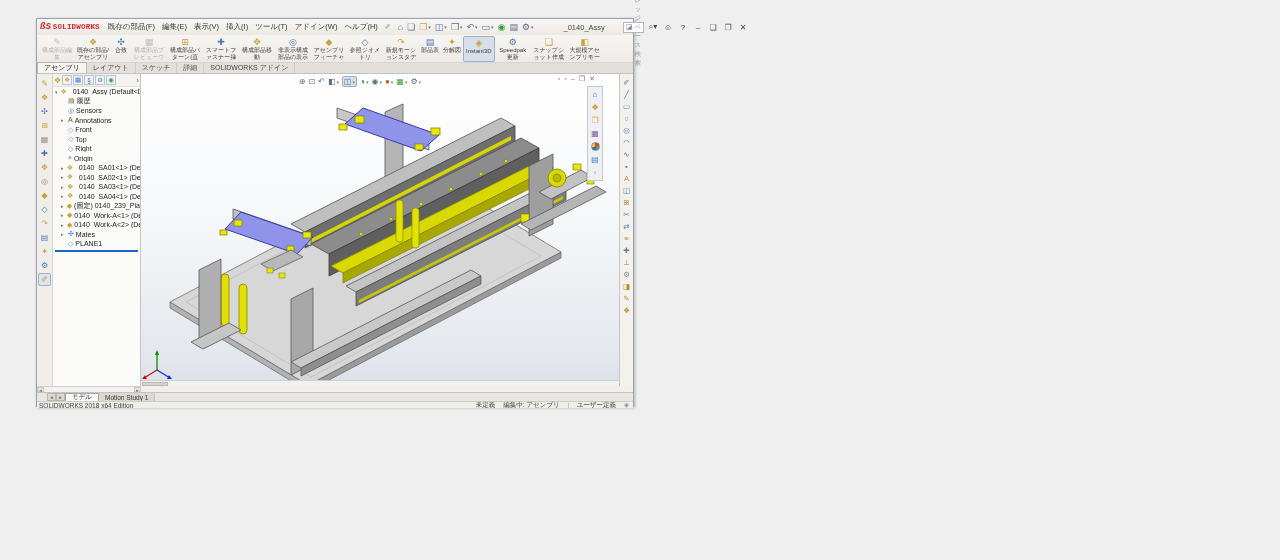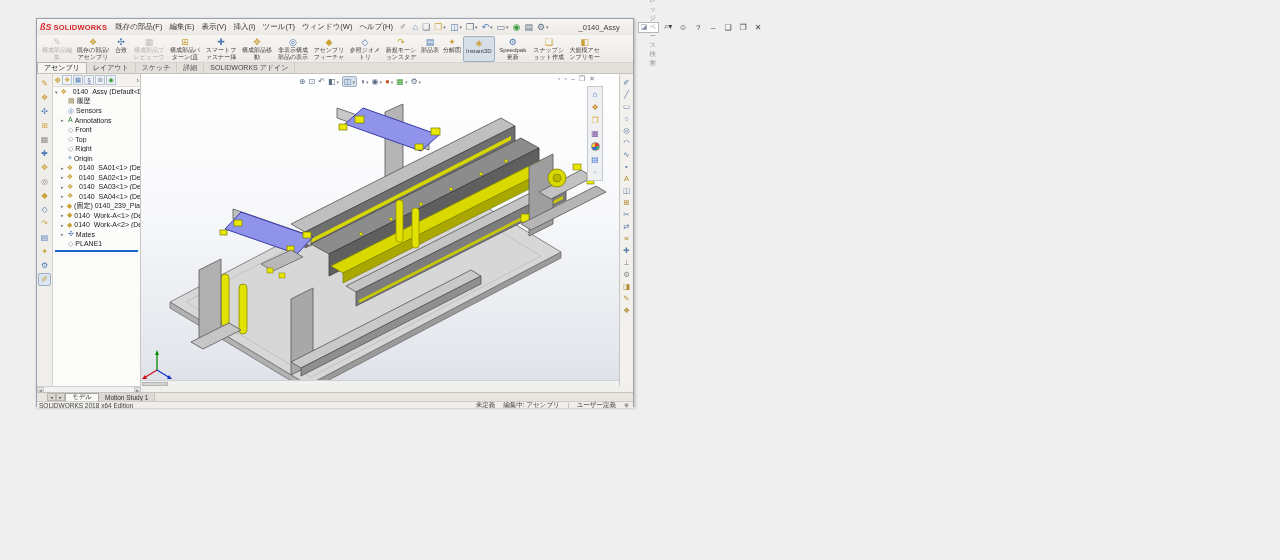--- a/index.html
+++ b/index.html
@@ -5,21 +5,21 @@
   * { margin:0; padding:0; box-sizing:border-box; }
   html,body { width:1280px; height:560px; }
   body { font-family:"Liberation Sans","DejaVu Sans",sans-serif; background:#efefef; position:relative; overflow:hidden; }
   .stage { position:absolute; inset:0; background:#efefef; }
 
   
   .app { position:absolute; left:36px; top:18px; width:598px; height:389px; background:#f1efec; border:1px solid #98a2ae; box-shadow:1px 1px 3px rgba(0,0,0,.25); }
 
   
   .titlebar { position:absolute; left:0; top:0; width:100%; height:16px; background:linear-gradient(#f8f6f4,#ece9e5); display:flex; align-items:center; font-size:7.5px; color:#333; }
-  .logo { display:flex; align-items:center; gap:2px; padding:0 4px 0 3px; }
+  .logo { display:flex; align-items:center; gap:2px; padding:0 4px 0 3px;font-family:Liberation Mono, monospace; }
   .logo .dssym { color:#d8262c; font-weight:bold; font-size:9px; font-style:italic; }
   .logo .lname { color:#d8262c; font-weight:bold; font-size:7.5px; letter-spacing:.2px; }
   .menus { display:flex; gap:7px; padding:0 4px; white-space:nowrap; }
   .menus span { cursor:default; }
   .pin { color:#888; font-size:7px; margin:0 3px; }
   .qtb { display:flex; align-items:center; gap:4px; padding:0 4px; }
   .qtb .qi { display:flex; align-items:center; color:#5a6e85; font-size:9px; line-height:9px; }
   .qtb .qi .dd { font-size:5px; color:#777; margin-left:1px; }
   .doctitle { margin-left:26px; color:#444; font-size:7.5px; white-space:nowrap; }
   .search { margin-left:18px; width:80px; height:11px; background:#fff; border:1px solid #b7b7b7; display:flex; align-items:center; font-size:6.5px; color:#999; padding:0 2px; gap:2px; }
@@ -104,21 +104,21 @@
         <span class="dssym">ßS</span>
         <span class="lname">SOLIDWORKS</span>
       </div>
       <div class="menus">
 
       <span>既存の部品(F)</span>
           <span>編集(E)</span>
           <span>表示(V)</span>
           <span>挿入(I)</span>
           <span>ツール(T)</span>
-          <span>ウィンドウ(W)</span>
+          <span>アドイン(W)</span>
           <span>ヘルプ(H)</span>
         </div>
       <span class="pin">✐</span>
       <div class="qtb">
 
       <span class="qi">
             <span style="color: rgb(74, 122, 181);">⌂</span>
 
           </span>
           <span class="qi">

